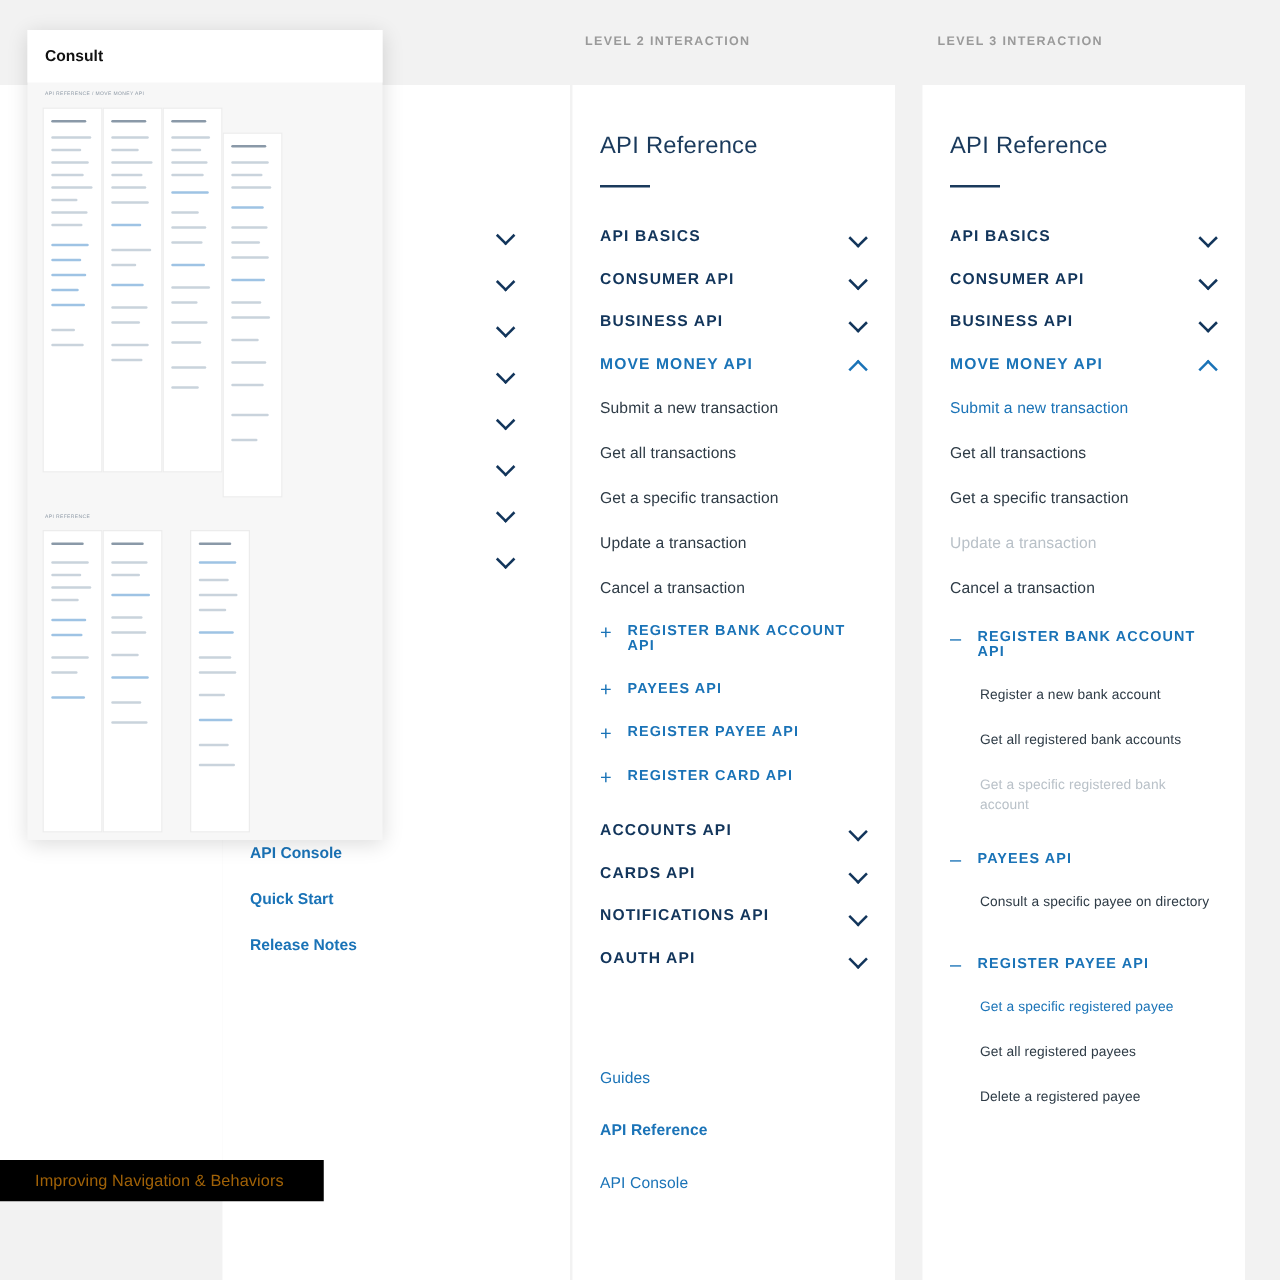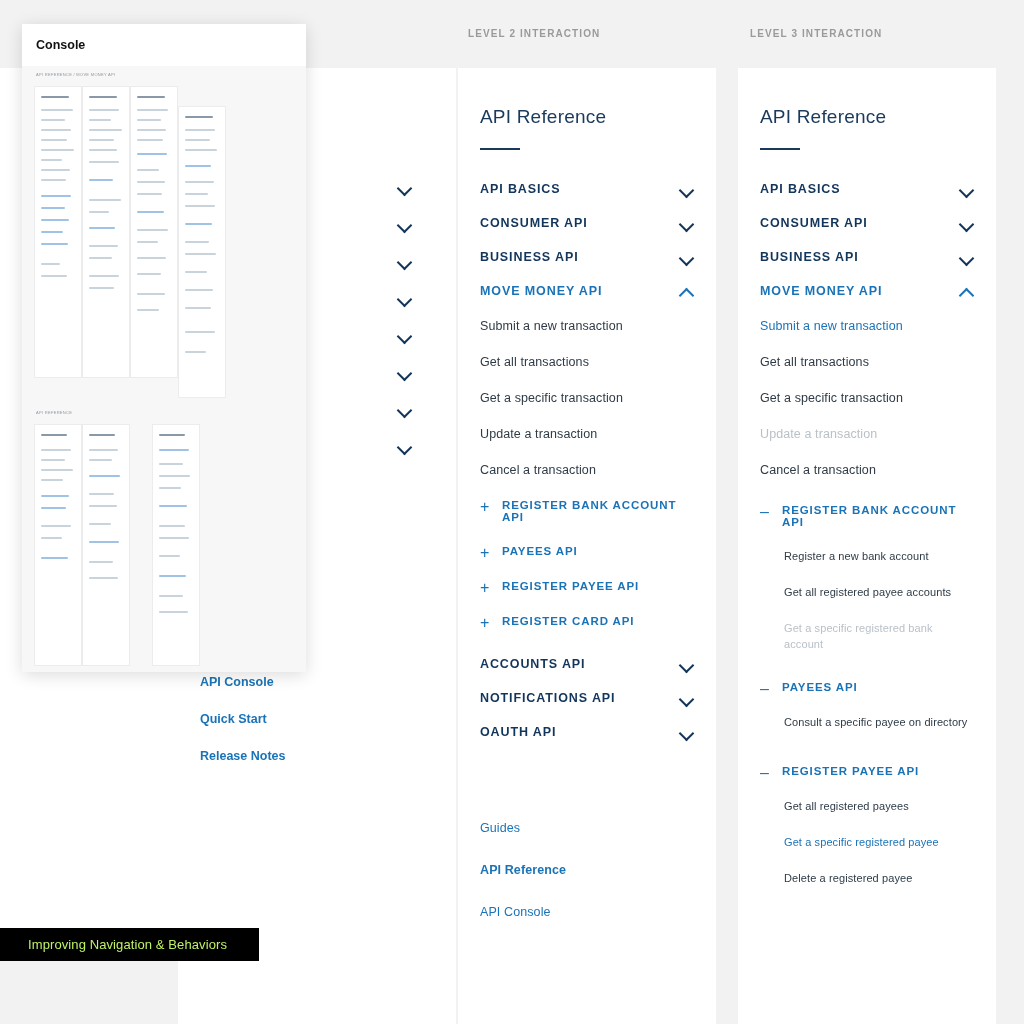--- a/index.html
+++ b/index.html
@@ -261,21 +261,21 @@
     top: 928px;
     width: 259px;
     height: 33px;
     background: #000000;
     display: flex;
     align-items: center;
     padding-left: 28px;
     box-sizing: border-box;
   }
   #caption span {
-    color: #bef264;
+    color: #a16207;
     font-size: 13px;
     letter-spacing: .1px;
   }
 </style>
 </head>
 <body>
 
 <div class="col" id="col1">
   <div class="panel-inner">
     <div class="panel-title">ence</div>
@@ -383,20 +383,24 @@
       </div>
     </div>
 
     <div style="height:8px"></div>
 
     <div class="section-row">
       <span class="section-title">ACCOUNTS API</span>
       <span class="chev"></span>
     </div>
     <div class="section-row">
+      <span class="section-title">CARDS API</span>
+      <span class="chev"></span>
+    </div>
+    <div class="section-row">
       <span class="section-title">NOTIFICATIONS API</span>
       <span class="chev"></span>
     </div>
     <div class="section-row">
       <span class="section-title">OAUTH API</span>
       <span class="chev"></span>
     </div>
 
     <div class="footer-links" style="margin-top:62px">
       <div class="footer-link">Guides</div>
@@ -435,43 +439,43 @@
       <div class="leaf">Get a specific transaction</div>
       <div class="leaf muted">Update a transaction</div>
       <div class="leaf">Cancel a transaction</div>
     </div>
 
     <div class="sub-row" style="padding-top:16px">
       <span class="pm">–</span>
       <span class="sub-title">REGISTER BANK ACCOUNT API</span>
     </div>
     <div class="sub-leaf">Register a new bank account</div>
-    <div class="sub-leaf">Get all registered payee accounts</div>
+    <div class="sub-leaf">Get all registered bank accounts</div>
     <div class="sub-leaf muted" style="max-width:170px">Get a specific registered bank account</div>
 
     <div class="sub-row" style="padding-top:18px">
       <span class="pm">–</span>
       <span class="sub-title">PAYEES API</span>
     </div>
     <div class="sub-leaf">Consult a specific payee on directory</div>
 
     <div class="sub-row" style="padding-top:24px">
       <span class="pm">–</span>
       <span class="sub-title">REGISTER PAYEE API</span>
     </div>
+    <div class="sub-leaf link">Get a specific registered payee</div>
     <div class="sub-leaf">Get all registered payees</div>
-    <div class="sub-leaf link">Get a specific registered payee</div>
     <div class="sub-leaf">Delete a registered payee</div>
 
   </div>
 </div>
 
 <div id="overlay">
   <div class="ov-head">
-    <span class="ov-title">Console</span>
+    <span class="ov-title">Consult</span>
   </div>
 
   <div class="thumb-wrap" style="height:340px">
     <div class="mini-cap" style="left:14px; top:6px">API REFERENCE / MOVE MONEY API</div>
 
     <div class="thumb" style="left:12px; top:20px; width:46px; height:290px">
       <div class="tline dark" style="left:6px; top:9px; width:28px"></div>
       <div class="tline" style="left:6px; top:22px; width:32px"></div>
       <div class="tline" style="left:6px; top:32px; width:24px"></div>
       <div class="tline" style="left:6px; top:42px; width:30px"></div>

